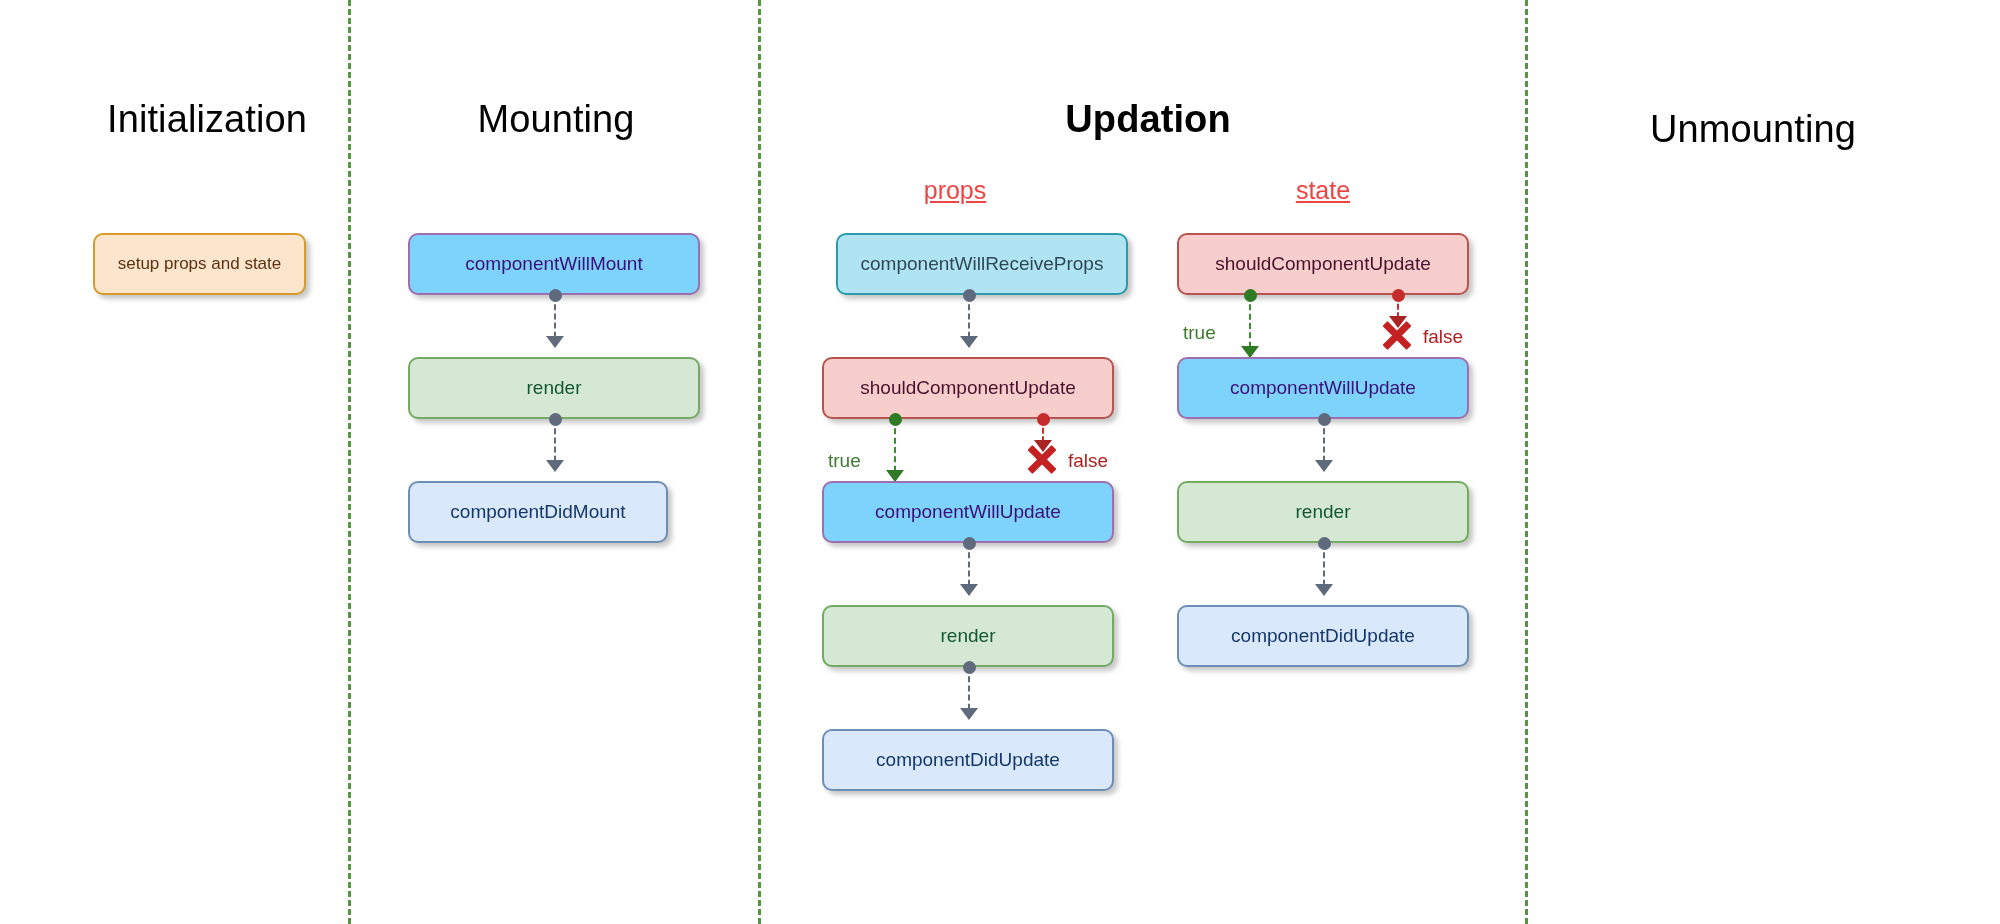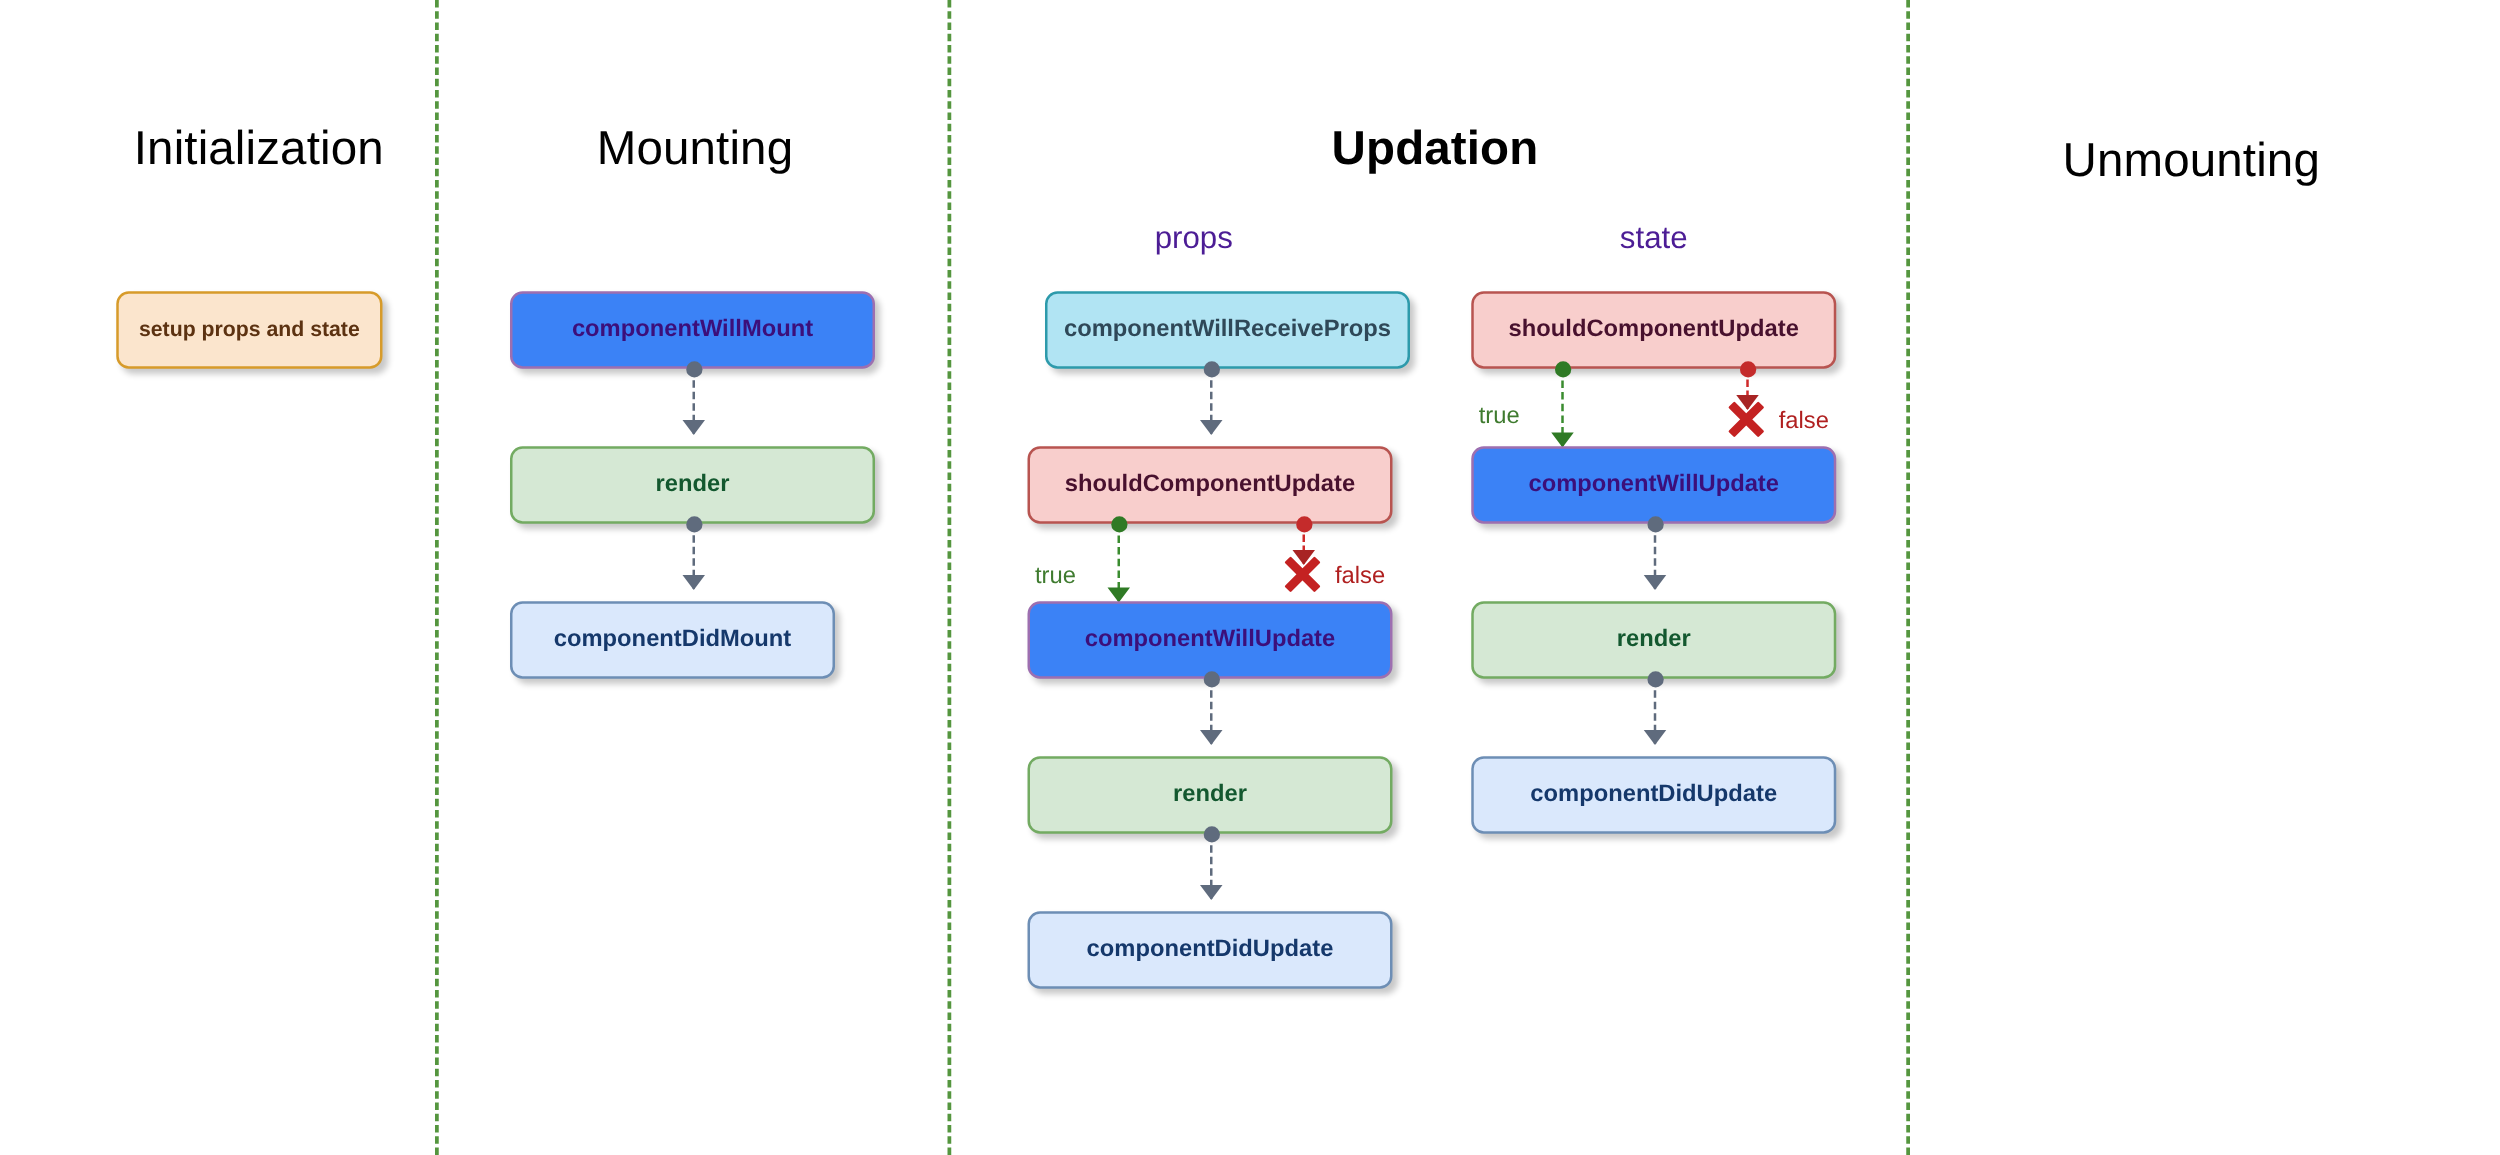--- a/index.html
+++ b/index.html
@@ -38,44 +38,45 @@
     white-space: nowrap;
     text-align: right;
     transform: translateX(-50%);
     letter-spacing: .1px;
   }
 
   .sub-title {
     position: absolute;
     font-size: 25px;
     font-weight: 400;
-    color: #4c1d95;
+    color: #ef4444;
     white-space: nowrap;
     text-align: center;
     transform: translateX(-50%);
+    text-decoration: underline;
   }
 
   
   .node {
     position: absolute;
     box-sizing: border-box;
     height: 62px;
     border-radius: 10px;
     border-width: 2px;
     border-style: solid;
     display: flex;
     align-items: center;
     justify-content: center;
     font-size: 19px;
-    font-weight: 700;
+    font-weight: 400;
     white-space: nowrap;
     box-shadow: 4px 4px 5px rgba(0, 0, 0, 0.22);
   }
 
-  .node.purple  { background: #3b82f6; border-color: #9d6fb0; color: #3c0f7a; }
+  .node.purple  { background: #7dd3fc; border-color: #9d6fb0; color: #3c0f7a; }
   .node.green   { background: #d5e8d4; border-color: #73ab62; color: #13582f; }
   .node.blue    { background: #dae8fc; border-color: #6d8eb5; color: #15386b; }
   .node.cyan    { background: #b1e4f3; border-color: #2d9aab; color: #2f4858; }
   .node.red     { background: #f8cecc; border-color: #b85450; color: #48112e; }
   .node.orange  { background: #fbe5cd; border-color: #d79b2a; color: #5c3211; }
 
   .node.small { font-size: 17px; }
 
   
   .conn {

